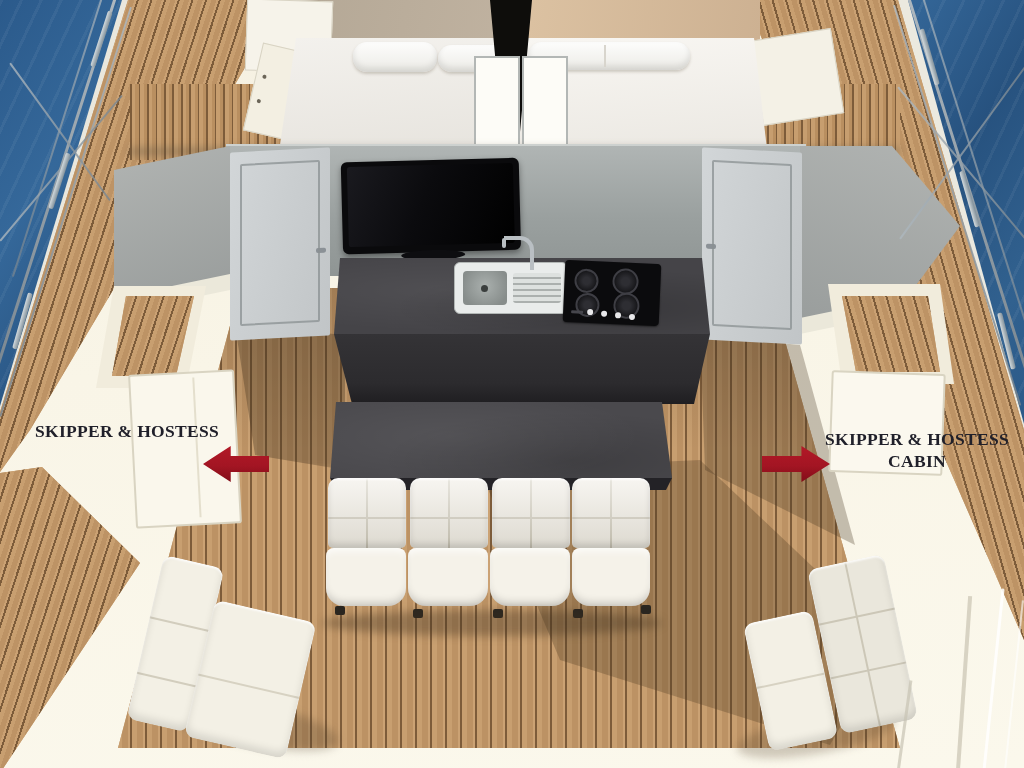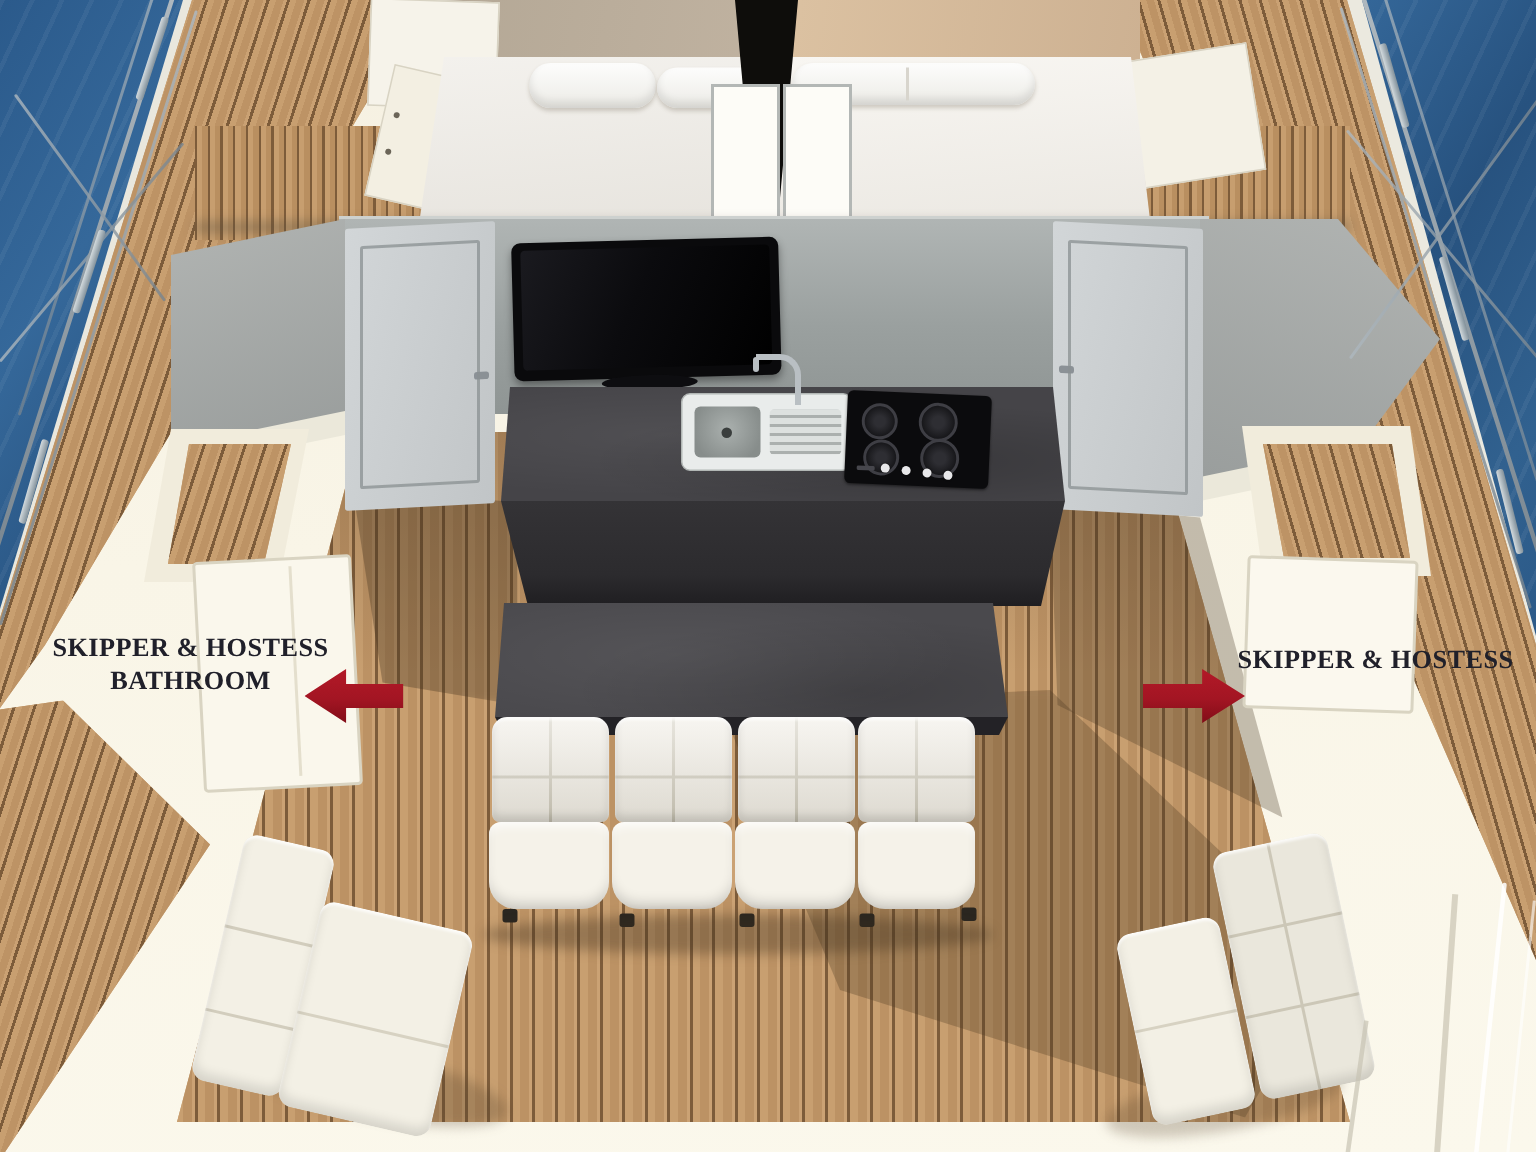--- a/index.html
+++ b/index.html
@@ -211,22 +211,22 @@
     <div class="abs stanchion" style="left:1004px;top:312px;width:5px;height:58px;transform:rotate(-14deg);"></div>
   </div>
 
   <div class="abs" style="left:962px;top:596px;width:4px;height:176px;background:#d8d3c3;transform:rotate(4deg);"></div>
   <div class="abs" style="left:903px;top:680px;width:3px;height:92px;background:rgba(200,195,180,.7);transform:rotate(8deg);"></div>
   <div class="abs" style="left:992px;top:588px;width:3px;height:184px;background:rgba(255,255,255,.85);transform:rotate(6deg);border-radius:2px;"></div>
   <div class="abs" style="left:1013px;top:600px;width:2px;height:170px;background:rgba(255,255,255,.6);transform:rotate(6deg);"></div>
 
   <div class="abs label" style="left:18px;top:420px;width:218px;">
     <div>SKIPPER &amp; HOSTESS</div>
-    <div>BATHROOM</div>
   </div>
   <div class="abs arrow arrow-left" style="left:203px;top:446px;width:66px;height:36px;"></div>
 
   <div class="abs label" style="left:810px;top:428px;width:214px;">
     <div>SKIPPER &amp; HOSTESS</div>
+    <div>CABIN</div>
   </div>
   <div class="abs arrow arrow-right" style="left:762px;top:446px;width:68px;height:36px;"></div>
 
 </div>
 
 </body></html>

